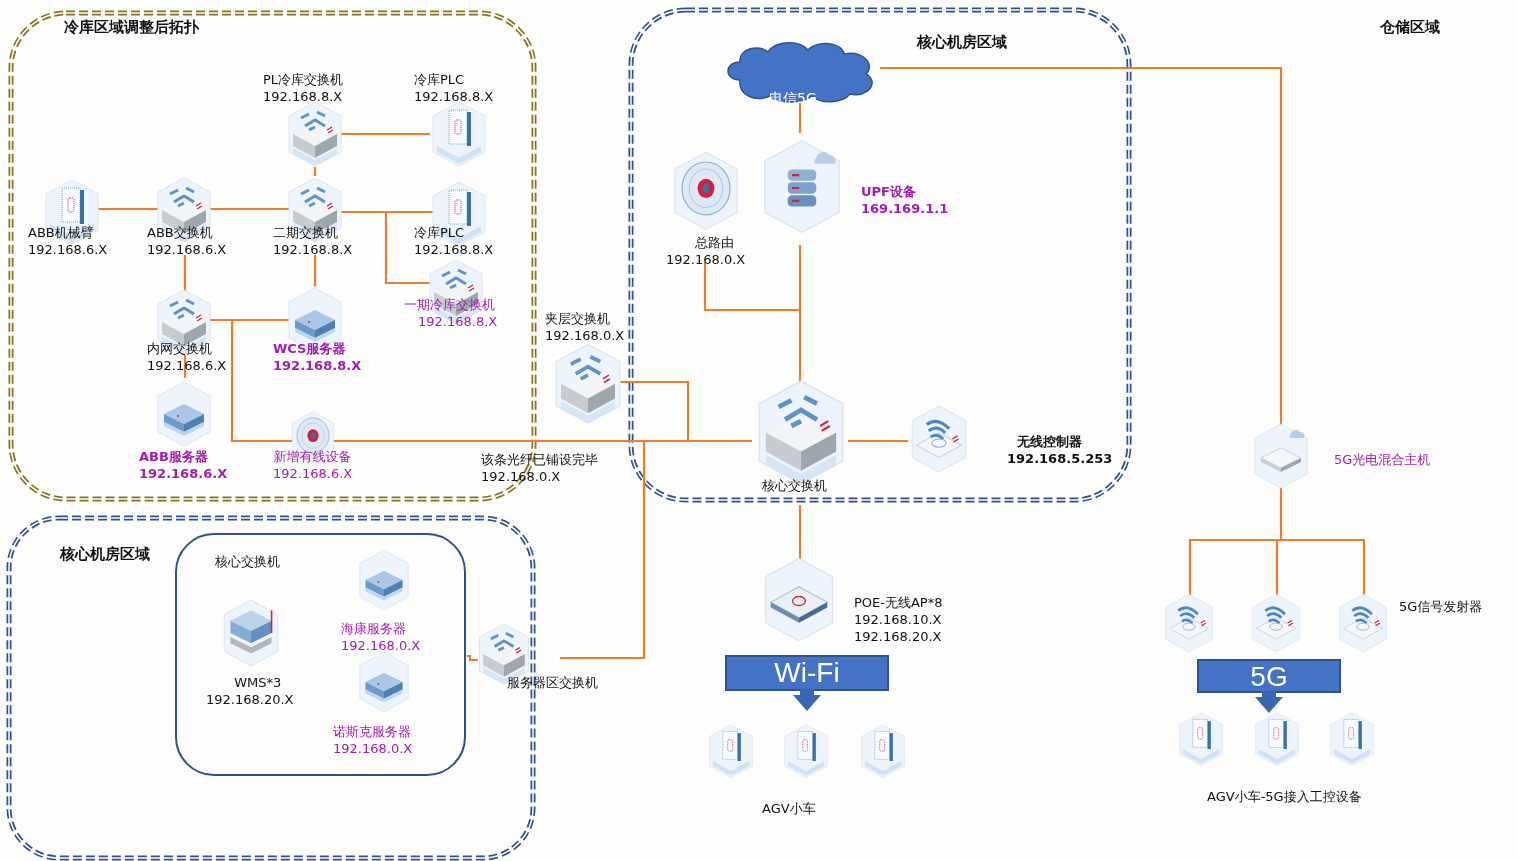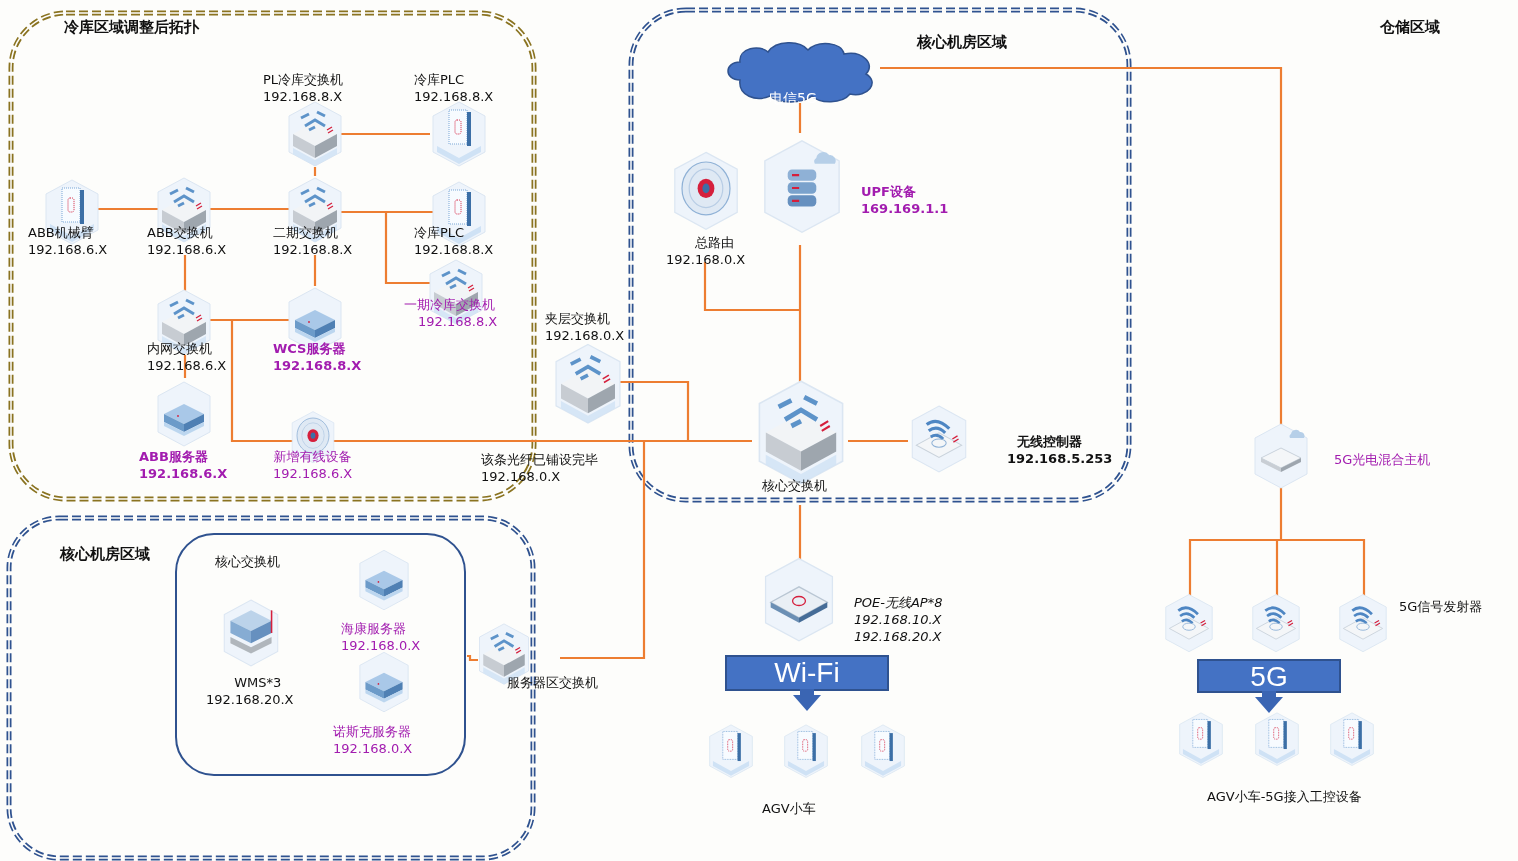--- a/index.html
+++ b/index.html
@@ -221,21 +221,21 @@
 <div class="lbl" style="left:762px;top:477px;">核心交换机</div>
 
 <svg class="icon" style="left:903px;top:404px;width:72px;height:72px;">
     <use href="#wifi"></use>
   </svg>
 <div class="lbl" style="left:1007px;top:433px;font-weight:bold;"><span style="padding-left:10px">无线控制器</span><br><span>192.168.5.253</span></div>
 
 <svg class="icon" style="left:762px;top:556px;width:74px;height:90px;">
     <use href="#ap"></use>
   </svg>
-<div class="lbl" style="left:854px;top:594px;font-style:italic;"><span>POE-无线AP*8</span><br><span>192.168.10.X</span><br><span>192.168.20.X</span></div>
+<div class="lbl" style="left:854px;top:594px;"><span>POE-无线AP*8</span><br><span>192.168.10.X</span><br><span>192.168.20.X</span></div>
 
 <div class="banner" style="left:725px;top:655px;width:164px;height:36px;line-height:32px;">Wi-Fi</div>
 
 <svg class="icon" style="left:708px;top:718px;width:46px;height:68px;">
     <use href="#plc"></use>
   </svg>
 <svg class="icon" style="left:783px;top:718px;width:46px;height:68px;">
     <use href="#plc"></use>
   </svg>
 <svg class="icon" style="left:860px;top:718px;width:46px;height:68px;">

